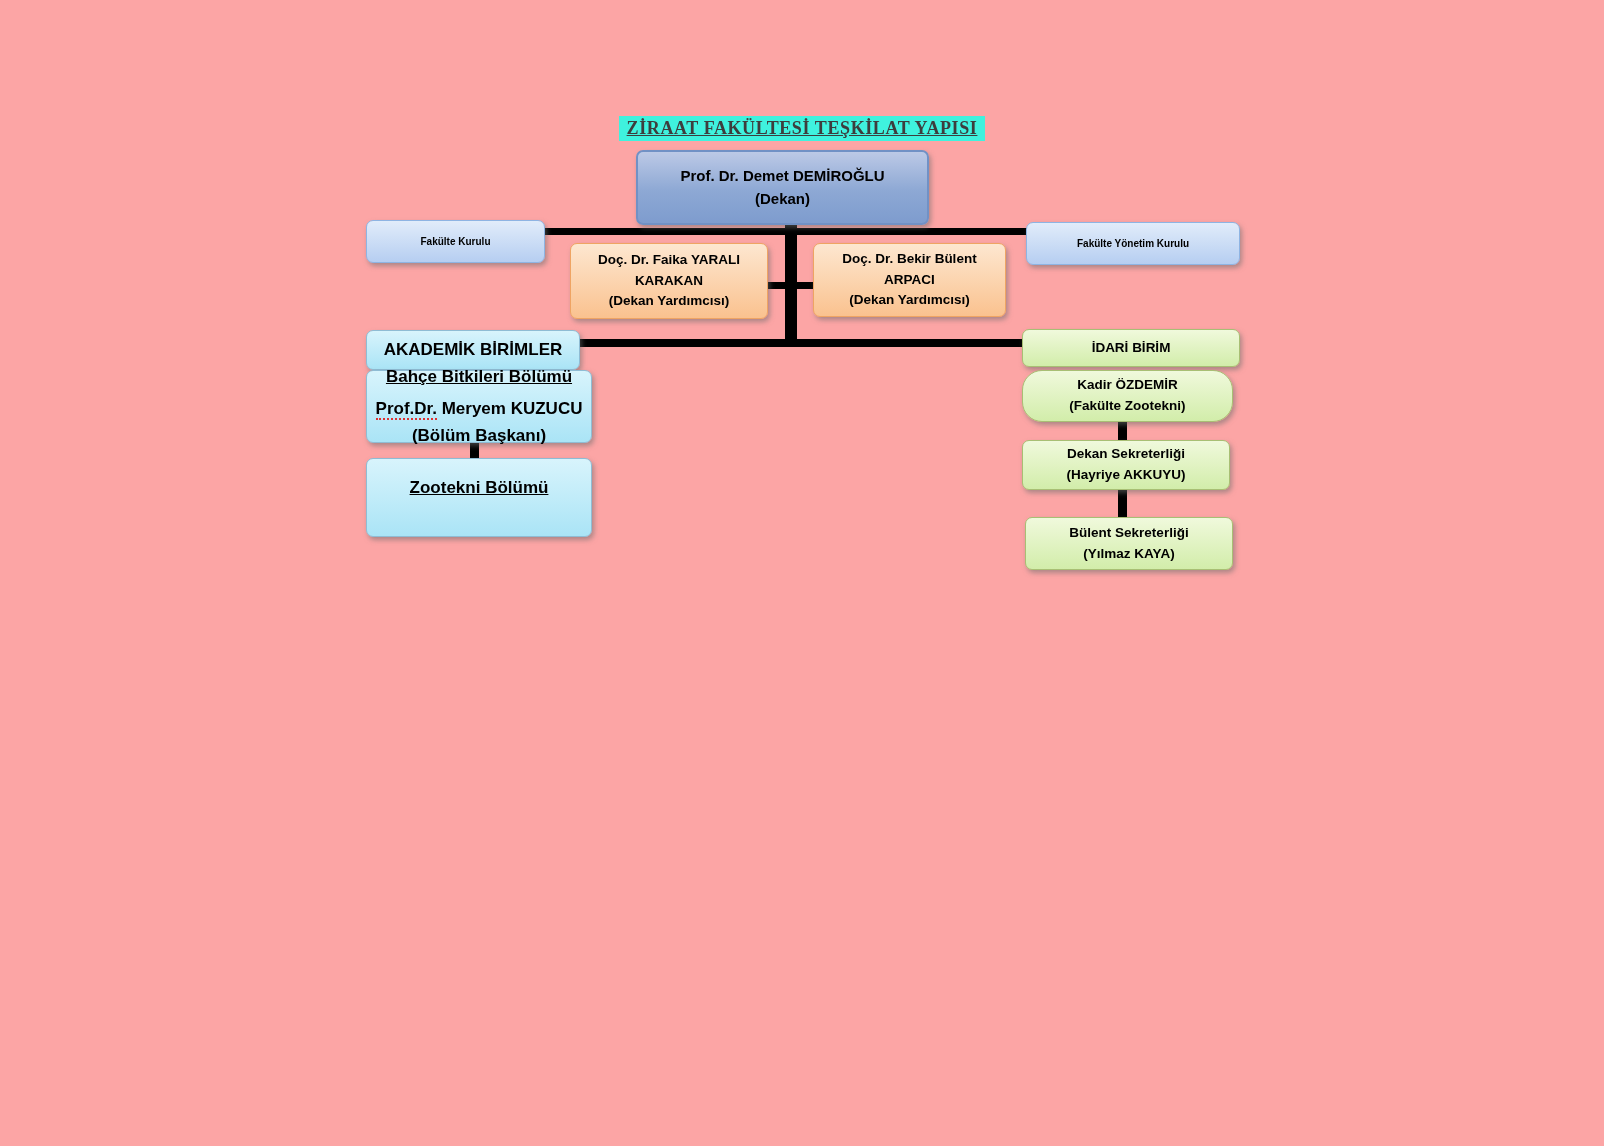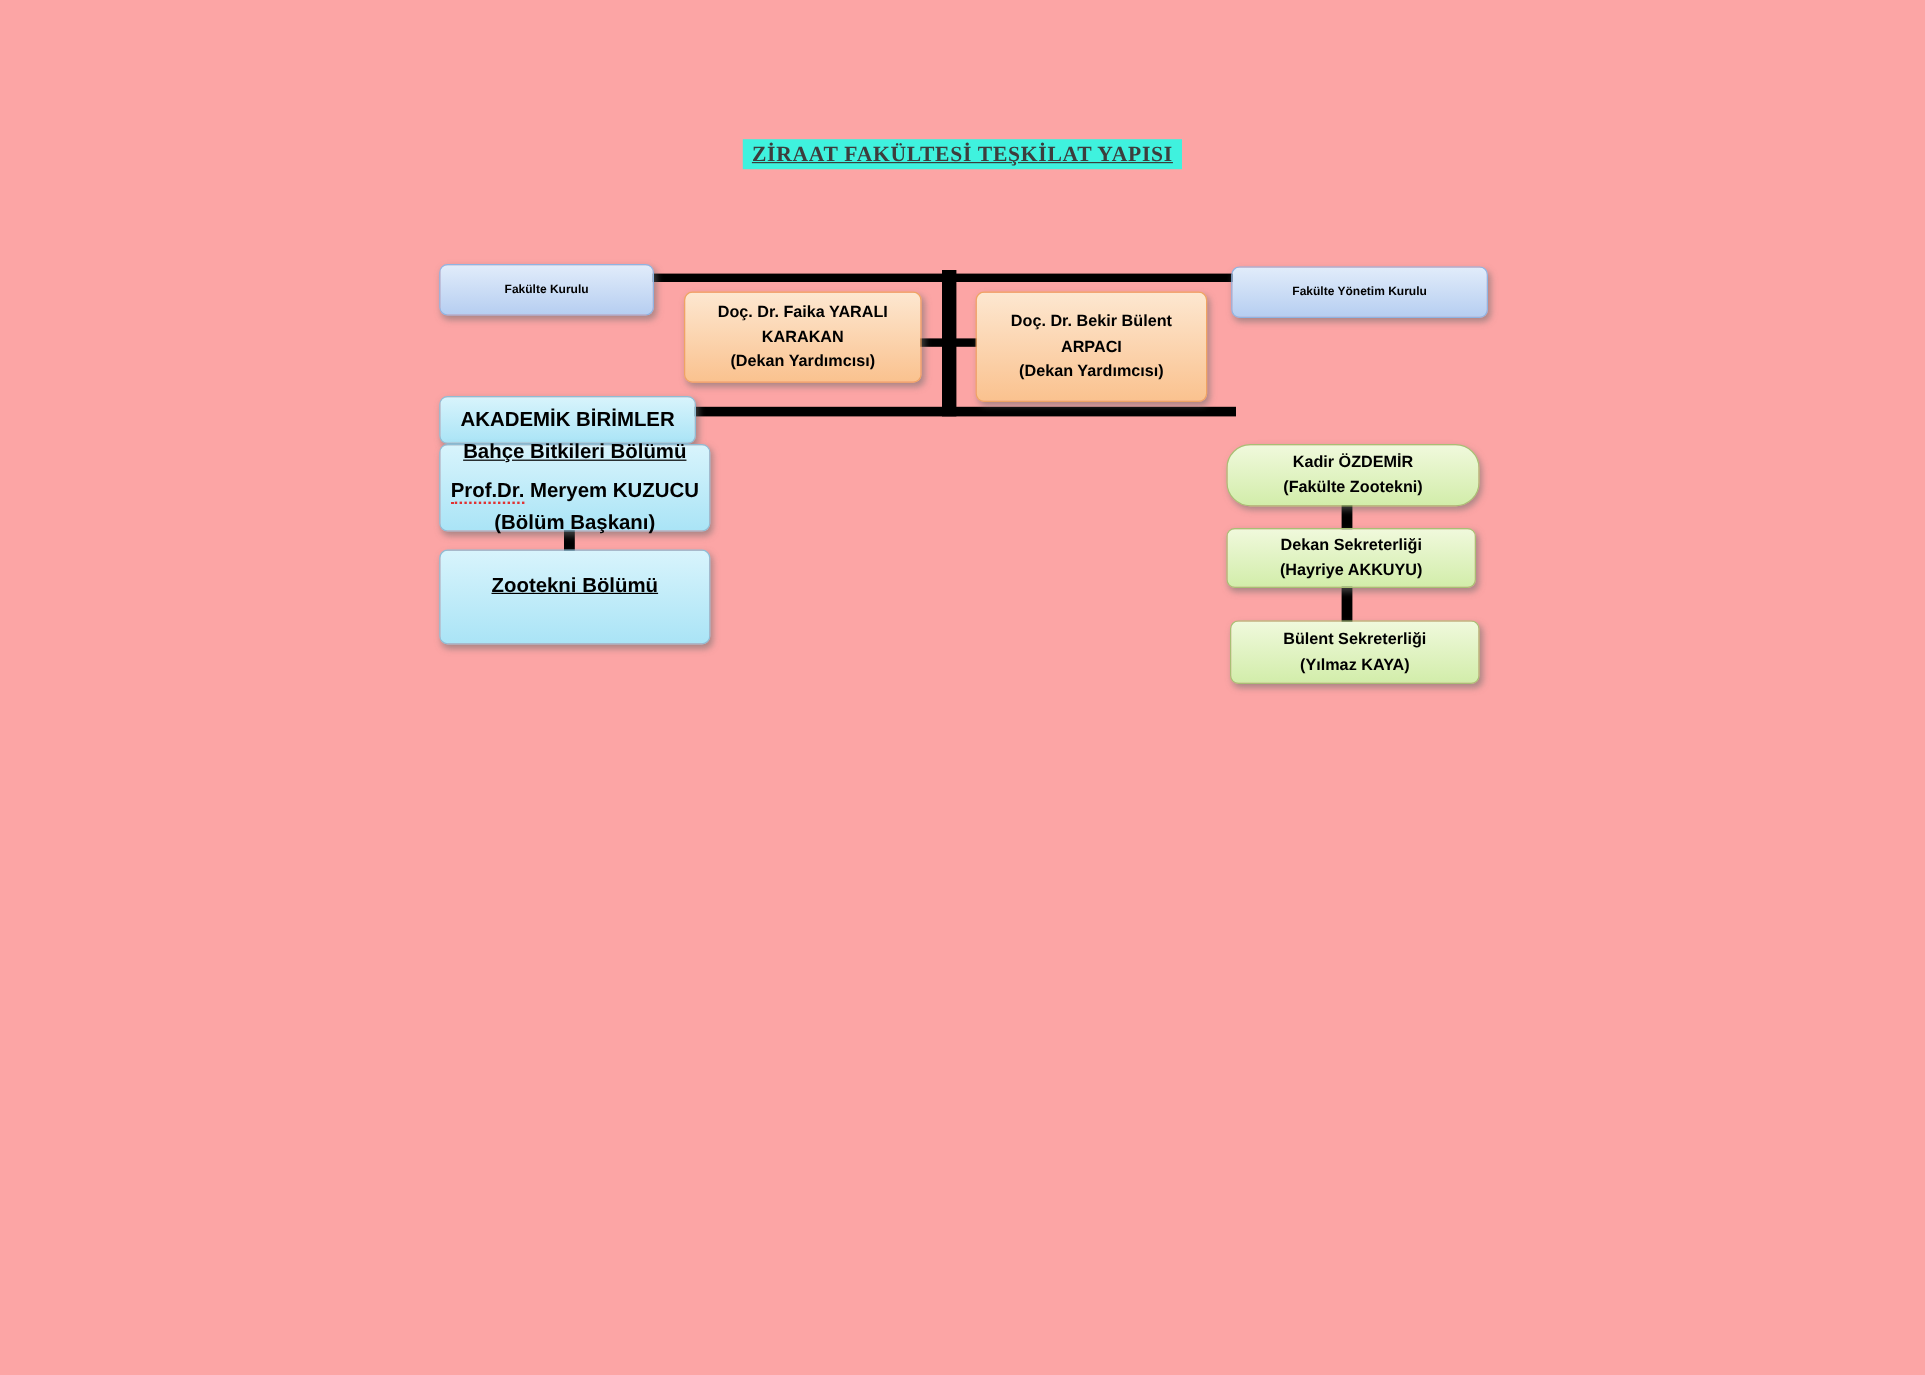--- a/index.html
+++ b/index.html
@@ -78,45 +78,52 @@
   </div>
 
   <div class="line" style="left:540px; top:228px; width:492px; height:7px;"></div>
   <div class="line" style="left:785px; top:225px; width:12px; height:122px;"></div>
   <div class="line" style="left:766px; top:282px; width:49px; height:7px;"></div>
   <div class="line" style="left:565px; top:339px; width:465px; height:8px;"></div>
   <div class="line" style="left:470px; top:441px; width:9px; height:19px;"></div>
   <div class="line" style="left:1118px; top:420px; width:9px; height:22px;"></div>
   <div class="line" style="left:1118px; top:488px; width:9px; height:31px;"></div>
 
+  <div class="box dean" style="left:636px; top:150px; width:293px; height:75px;">
+    <span class="ln">Prof. Dr. Demet DEMİROĞLU</span>
+    <span class="ln">(Dekan)</span>
+  </div>
 
   <div class="box blue" style="left:366px; top:220px; width:179px; height:43px;">
     <span class="ln">Fakülte Kurulu</span>
   </div>
 
   <div class="box blue" style="left:1026px; top:222px; width:214px; height:43px;">
     <span class="ln">Fakülte Yönetim Kurulu</span>
   </div>
 
   <div class="box orange" style="left:570px; top:243px; width:198px; height:76px;">
     <span class="ln">Doç. Dr. Faika YARALI</span>
     <span class="ln">KARAKAN</span>
     <span class="ln">(Dekan Yardımcısı)</span>
   </div>
 
-  <div class="box orange" style="left:813px; top:243px; width:193px; height:92px;">
+  <div class="box orange" style="left:813px; top:243px; width:193px; height:74px;">
     <span class="ln">Doç. Dr. Bekir Bülent</span>
     <span class="ln">ARPACI</span>
     <span class="ln">(Dekan Yardımcısı)</span>
   </div>
 
   <div class="box cyan" style="left:366px; top:330px; width:214px; height:40px;">
     <span class="ln">AKADEMİK BİRİMLER</span>
   </div>
 
+  <div class="box green" style="left:1022px; top:329px; width:218px; height:38px;">
+    <span class="ln">İDARİ BİRİM</span>
+  </div>
 
   <div class="box cyan" style="left:366px; top:370px; width:226px; height:73px;">
     <span class="ln u mb6">Bahçe Bitkileri Bölümü</span>
     <span class="ln">
       <span class="red-dotted">Prof.Dr.</span>
       <span>Meryem KUZUCU</span>
     </span>
     <span class="ln">(Bölüm Başkanı)</span>
   </div>
 

